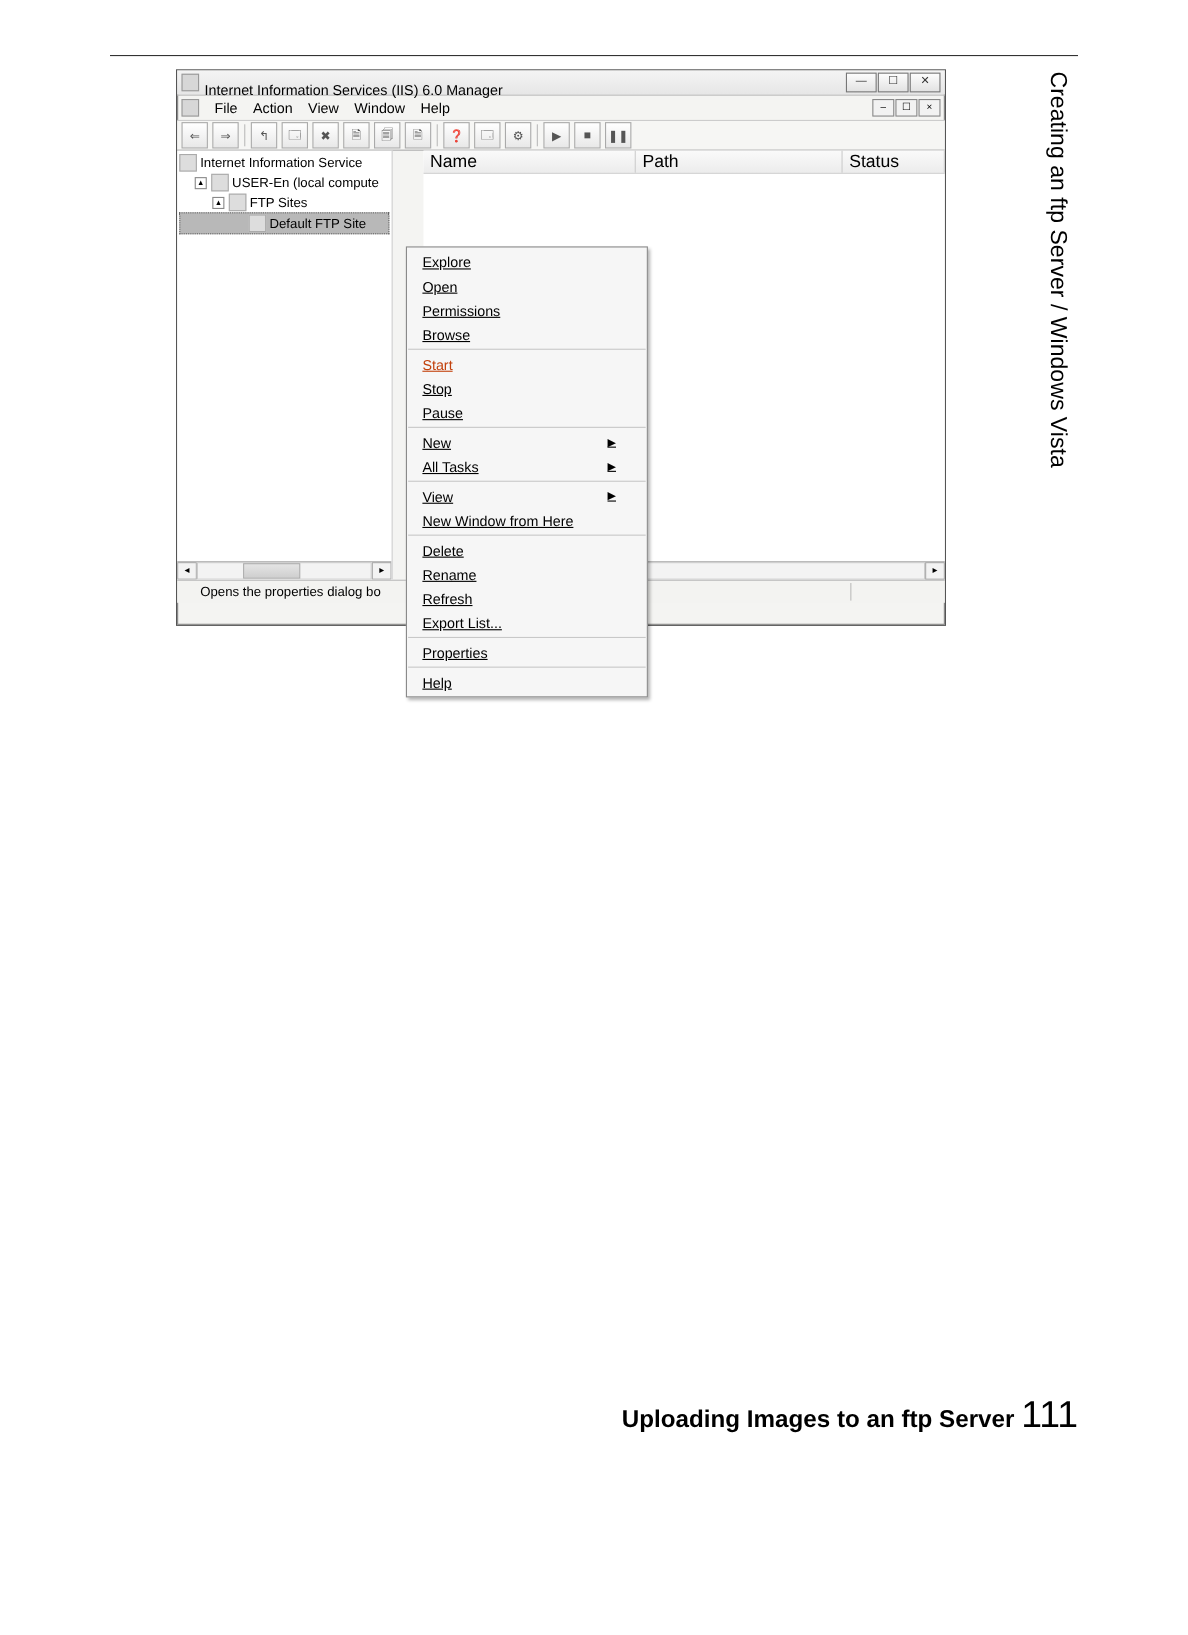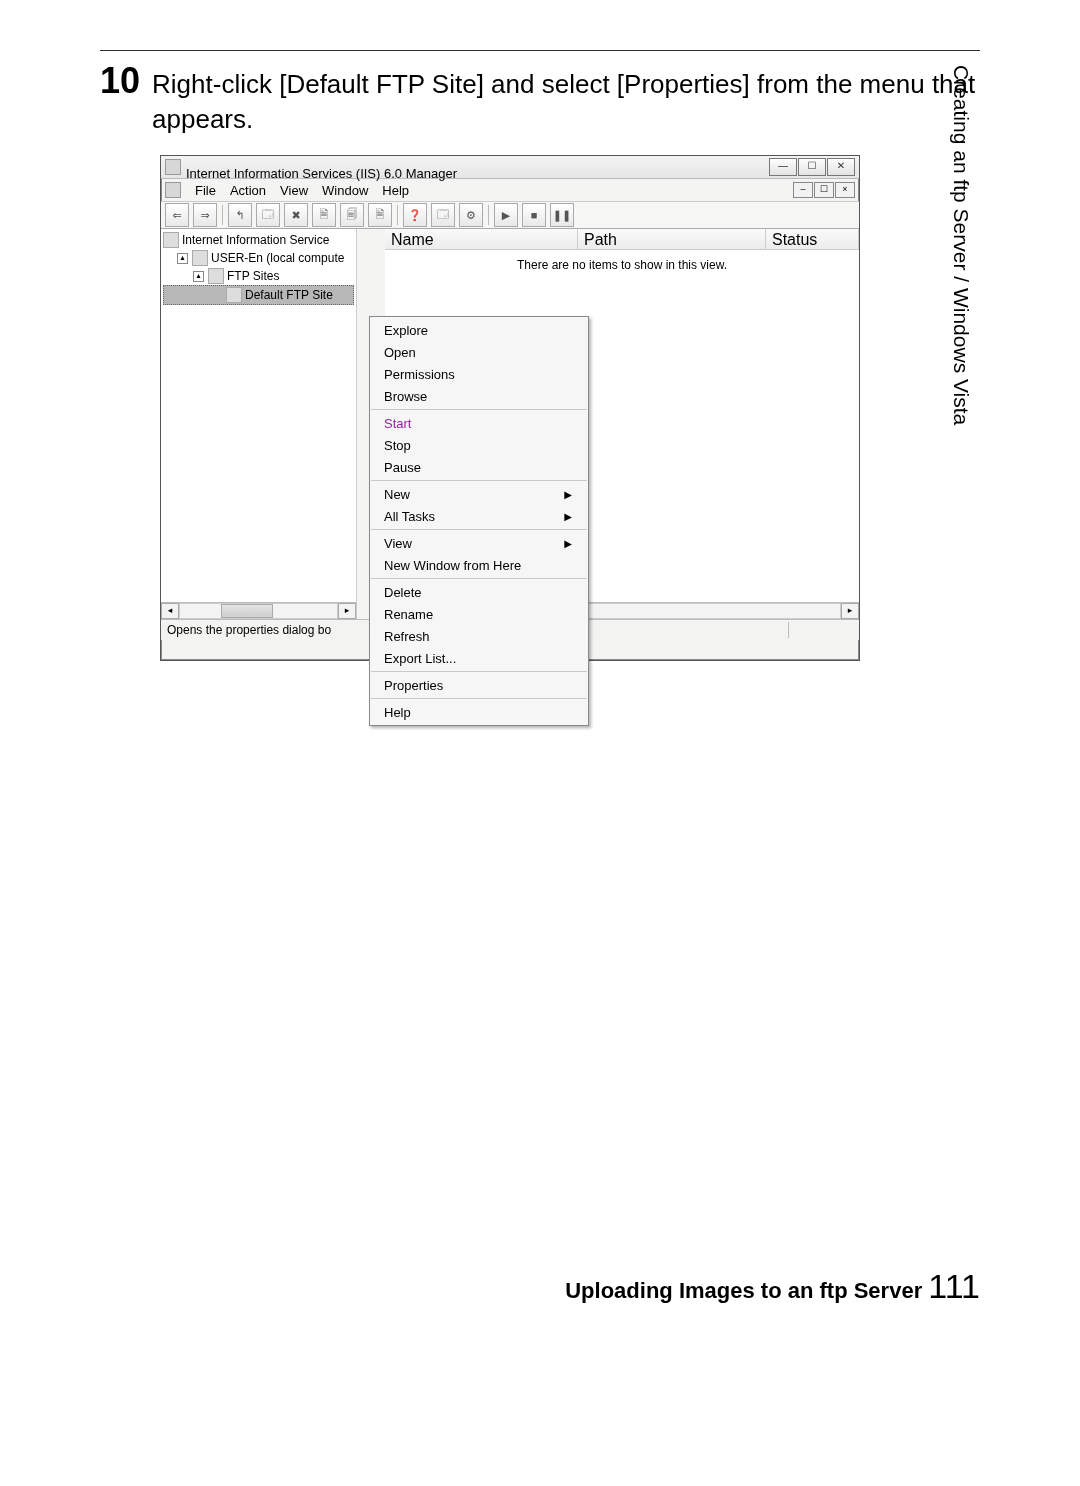--- a/index.html
+++ b/index.html
@@ -204,21 +204,21 @@
     display:flex;
   }
   .list-hscroll .arrow{width:16px;height:14px;border:1px solid #aaa;background:#f3f3f3;text-align:center;font-size:9px;line-height:12px;}
   .list-hscroll .track{flex:1;height:14px;background:#f3f3f3;border:1px solid #ccc;}
   .statusbar {
     height: 20px;
     border-top: 1px solid #bbb;
     background: #f3f3f1;
     display:flex;align-items:center;
     font-size: 12px;
-    padding: 0 6px;
+    padding: 0 21px;
   }
   .statusbar .sec{flex:1;}
   .statusbar .divider{width:1px;height:16px;background:#bbb;margin:0 4px;}
 
   
   .ctxmenu {
     position: absolute;
     left: 209px;
     top: 161px;
     width: 218px;
@@ -226,39 +226,36 @@
     border: 1px solid #8a8a8a;
     box-shadow: 2px 2px 3px rgba(0,0,0,.3);
     font-size: 13px;
     padding: 2px 0;
     z-index: 5;
   }
   .ctxmenu .mi {
     height: 22px;
     display: flex;
     align-items: center;
-    padding: 0 16px 0 14px;
-  }
-  .ctxmenu .mi.disabled { color: #a21caf; }
+    padding: 0 28px 0 14px;
+    text-decoration: underline;
+  }
+  .ctxmenu .mi.disabled { color: #c2410c; }
   .ctxmenu .mi .arrow { margin-left: auto; font-size: 10px; }
   .ctxmenu hr {
     border: none;
     border-top: 1px solid #c8c8c8;
     margin: 2px 1px;
   }
 </style>
 </head>
 <body>
 
 <div class="page">
   <hr class="page-rule">
-  <div class="step-row">
-    <div class="step-number">10</div>
-    <div class="step-text">Right-click [Default FTP Site] and select [Properties] from the menu that appears.</div>
-  </div>
 
   <div class="shot">
 
     <div class="window">
 
       <div class="titlebar">
         <div class="t-icon"></div>
         <div class="title-text">Internet Information Services (IIS) 6.0 Manager</div>
         <div class="win-buttons">
           <div class="win-btn">—</div>
@@ -330,21 +327,20 @@
               </div>
             <div class="arrow">▸</div>
           </div>
         </div>
         <div class="listview">
           <div class="listhead">
             <div class="lh-name">Name</div>
             <div class="lh-path">Path</div>
             <div class="lh-status">Status</div>
           </div>
-          <div class="empty-msg">There are no items to show in this view.</div>
           <div class="list-hscroll">
             <div class="arrow">◂</div>
             <div class="track"></div>
             <div class="arrow">▸</div>
           </div>
         </div>
       </div>
 
       <div class="statusbar">
         <div class="sec">Opens the properties dialog bo</div>

